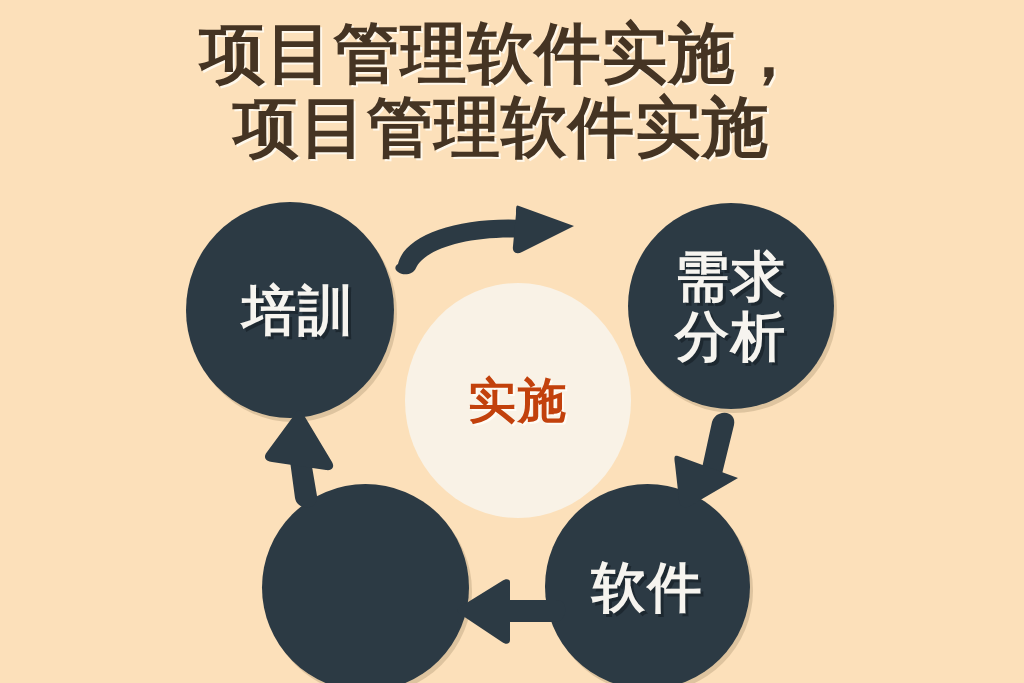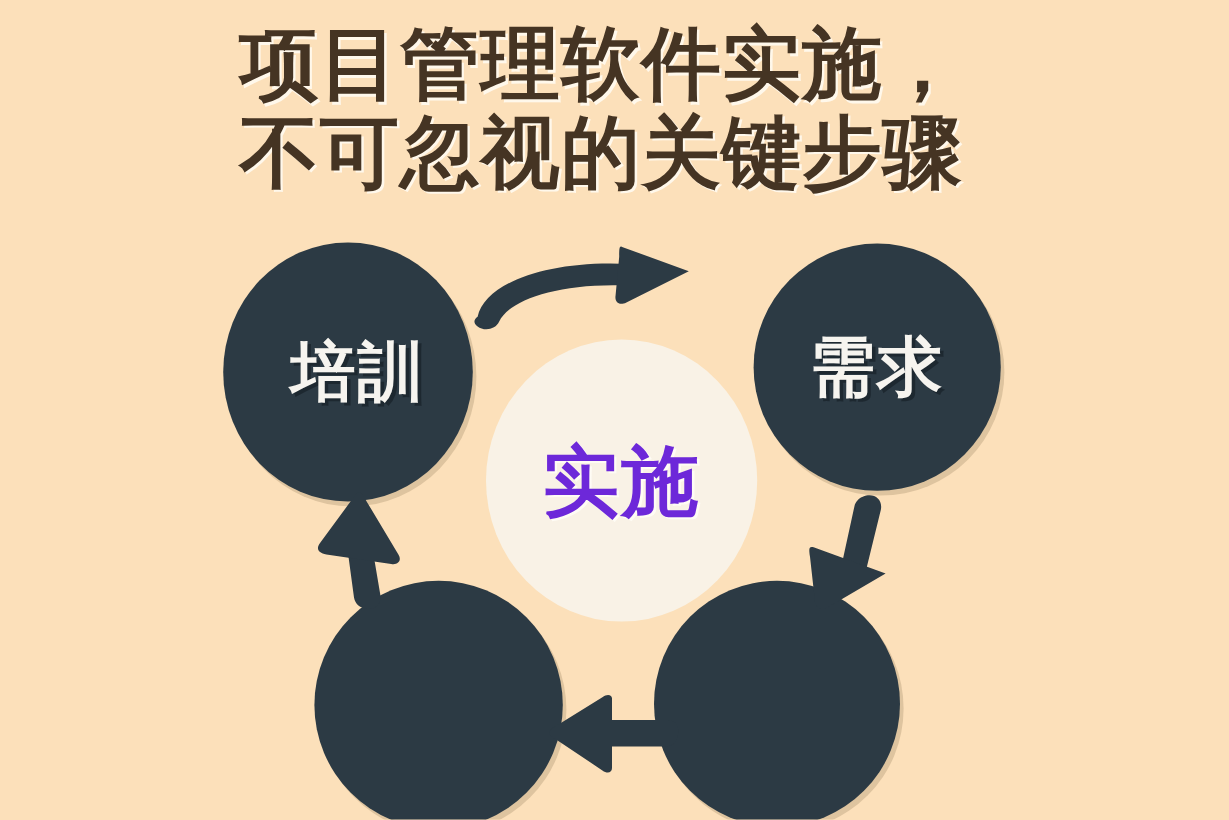--- a/index.html
+++ b/index.html
@@ -107,23 +107,23 @@
     border-radius: 50%;
     background: #f9f2e6;
     display: flex;
     flex-direction: column;
     align-items: center;
     justify-content: center;
     z-index: 2;
   }
   #node-plan .node-line {
     display: block;
-    color: #6d28d9;
+    color: #c2410c;
     font-weight: 900;
-    font-size: 64px;
+    font-size: 48px;
     line-height: 64px;
     letter-spacing: 2px;
     white-space: nowrap;
     text-shadow: 2px 2px 0 rgba(255, 253, 246, 0.9);
   }
 
   
   .arrow {
     position: absolute;
     z-index: 3;
@@ -136,32 +136,34 @@
   .arrow svg { display: block; width: 100%; height: 100%; overflow: visible; }
   .arrow path { fill: #2c3a44; }
 </style>
 </head>
 <body>
 
 <div id="poster">
 
   <div class="title-block">
     <span class="title-line">项目管理软件实施，</span>
-    <span class="title-line">不可忽视的关键步骤</span>
+    <span class="title-line">项目管理软件实施</span>
   </div>
 
   <div class="node" id="node-training">
     <span class="node-line">培訓</span>
   </div>
 
   <div class="node" id="node-requirements">
     <span class="node-line">需求</span>
+    <span class="node-line">分析</span>
   </div>
 
   <div class="node" id="node-select">
+    <span class="node-line">软件</span>
   </div>
 
   <div class="node" id="node-config">
   </div>
 
   <div id="node-plan">
     <span class="node-line">实施</span>
   </div>
 
   <div class="arrow" id="arrow-top">

